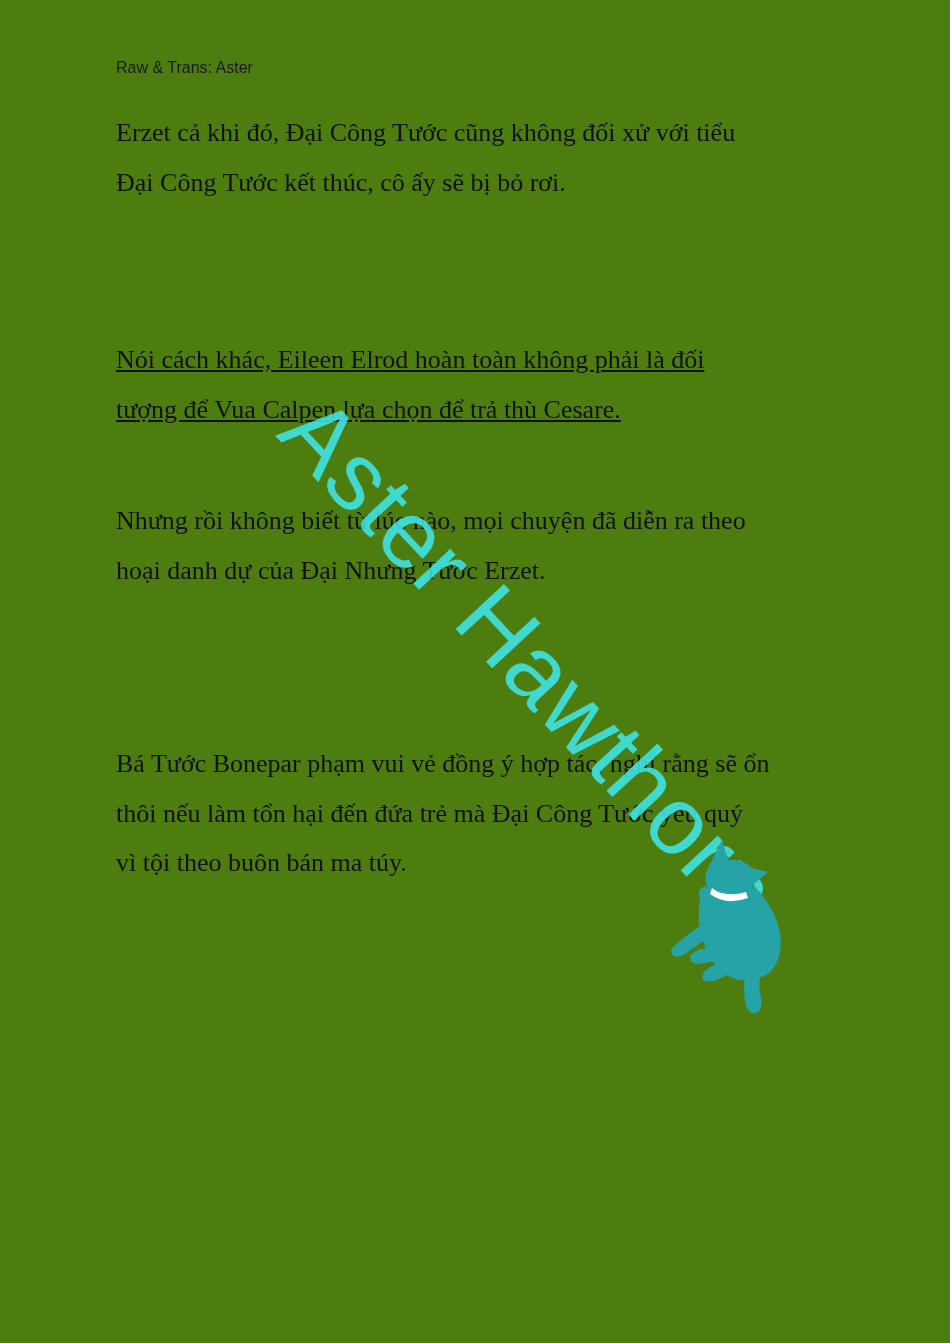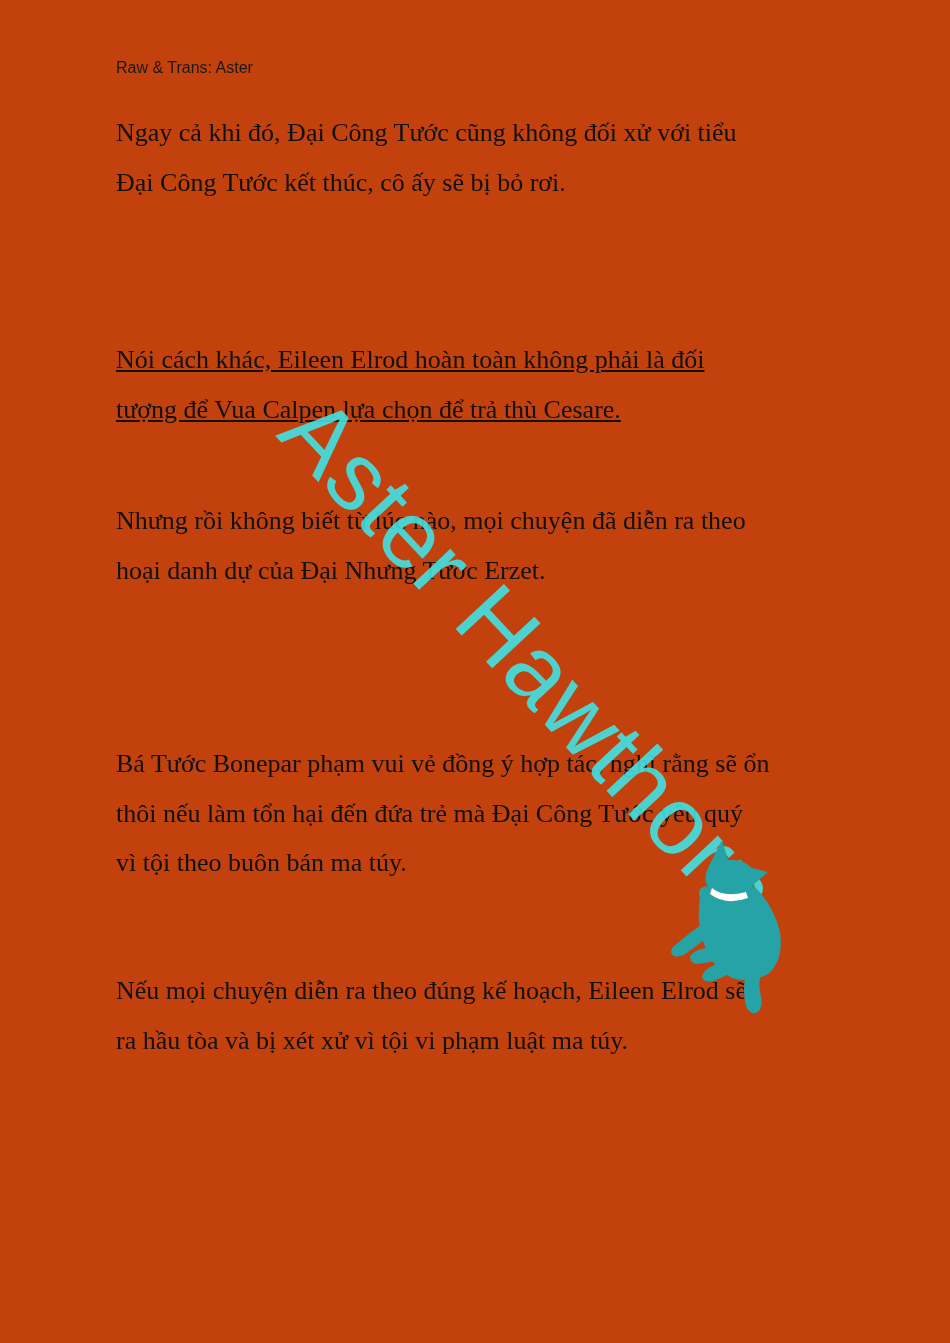--- a/index.html
+++ b/index.html
@@ -10,21 +10,21 @@
   body {
     width: 950px;
     height: 1343px;
     position: relative;
     overflow: hidden;
   }
   .page {
     position: absolute;
     left: 0; top: 0;
     width: 950px; height: 1343px;
-    background: #c2410c;
+    background: #4d7c0f;
   }
   .header {
     position: absolute;
     left: 116px;
     top: 58px;
     font-family: "Liberation Sans", sans-serif;
     font-size: 16px;
     color: #1a1a1a;
     line-height: 20px;
     white-space: nowrap;
@@ -66,44 +66,40 @@
   }
 </style>
 </head>
 <body>
 
 <div class="page">
 
   <div class="header">Raw &amp; Trans: Aster</div>
 
   <div class="para" style="top:108px;">
-    <span class="line">Ngay cả khi đó, Đại Công Tước cũng không đối xử với tiểu</span>
+    <span class="line">Erzet cả khi đó, Đại Công Tước cũng không đối xử với tiểu</span>
     <span class="line">Đại Công Tước kết thúc, cô ấy sẽ bị bỏ rơi.</span>
   </div>
 
   <div class="para" style="top:335px;text-decoration:underline;">
     <span class="line">Nói cách khác, Eileen Elrod hoàn toàn không phải là đối</span>
     <span class="line">tượng để Vua Calpen lựa chọn để trả thù Cesare.</span>
   </div>
 
   <div class="para" style="top:496px;">
     <span class="line">Nhưng rồi không biết từ lúc nào, mọi chuyện đã diễn ra theo</span>
     <span class="line">hoại danh dự của Đại Nhưng Tước Erzet.</span>
   </div>
 
   <div class="para" style="top:739px;">
     <span class="line">Bá Tước Bonepar phạm vui vẻ đồng ý hợp tác, nghĩ rằng sẽ ổn</span>
     <span class="line">thôi nếu làm tổn hại đến đứa trẻ mà Đại Công Tước yêu quý</span>
     <span class="line">vì tội theo buôn bán ma túy.</span>
   </div>
 
-  <div class="para" style="top:966px;">
-    <span class="line">Nếu mọi chuyện diễn ra theo đúng kế hoạch, Eileen Elrod sẽ</span>
-    <span class="line">ra hầu tòa và bị xét xử vì tội vi phạm luật ma túy.</span>
-  </div>
 
   <div class="watermark">Aster Hawthorn</div>
 
   <svg class="cat" viewBox="0 0 160 190" xmlns="http://www.w3.org/2000/svg">
     <g fill="#26a3a6">
 
       <path d="M58 40 L72 12 L78 32 Q92 30 102 40 L118 44 L104 56 Q100 66 90 70 Q72 72 60 62 Q52 52 58 40 Z"></path>
 
       <path d="M50 70 Q46 60 56 58 Q66 70 88 68 Q100 64 104 58 Q124 78 130 104 Q134 132 118 146 Q100 156 82 150 Q62 140 54 116 Q46 94 50 70 Z"></path>
 

